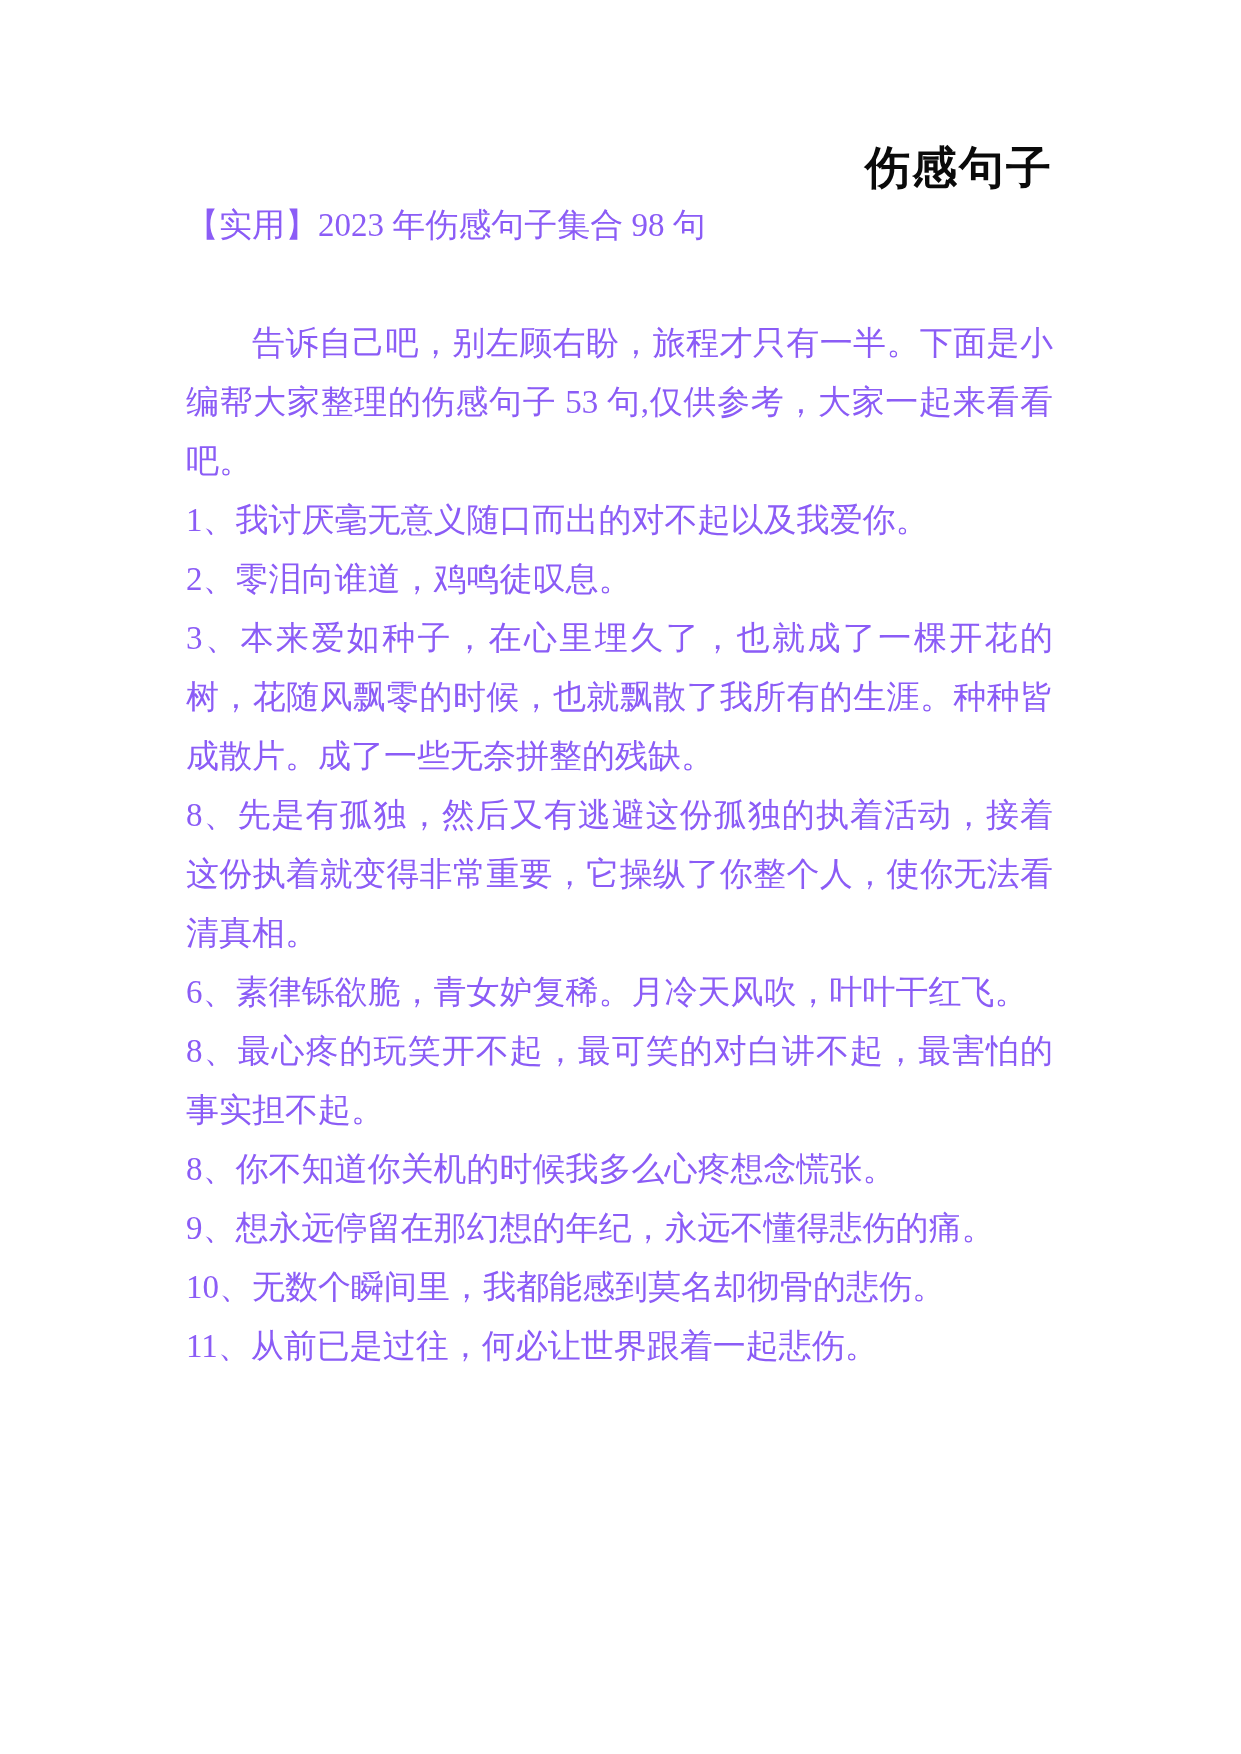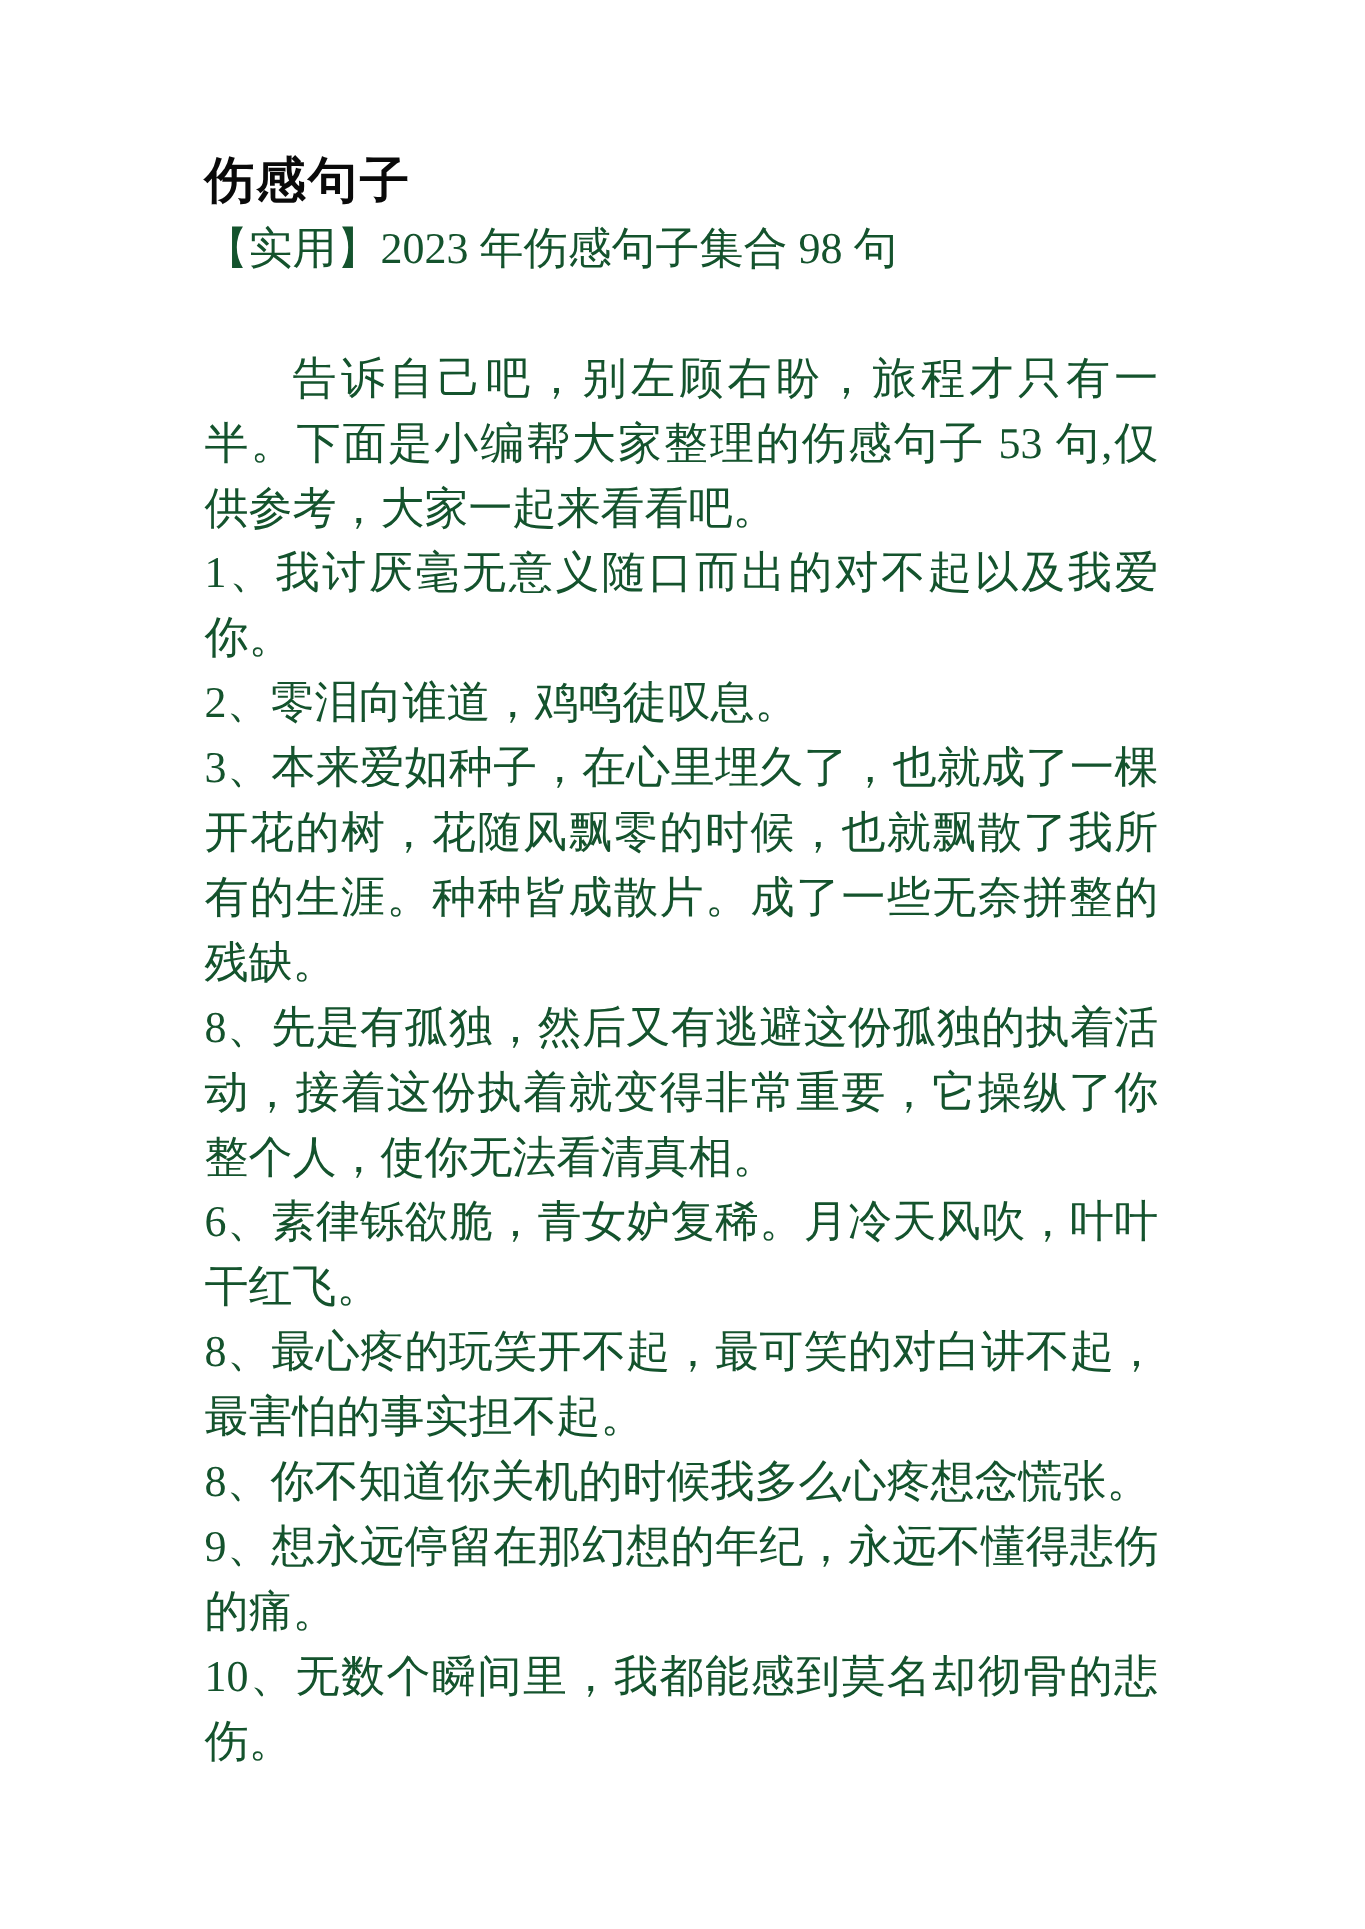--- a/index.html
+++ b/index.html
@@ -16,42 +16,41 @@
   }
   .page {
     box-sizing: border-box;
     width: 1241px;
     height: 1754px;
     padding: 0 188px 0 186px;
     background: #ffffff;
   }
   .doc-title {
     margin: 140px 0 0 0;
-    text-align: left;
+    text-align: right;
     font-size: 45px;
     font-weight: 700;
     line-height: 1.25;
     letter-spacing: 2px;
     color: #0a0a0a;
-    font-family: Liberation Mono, monospace;
   }
   .doc-subtitle {
     margin: 88px 0 0 0;
     font-size: 34px;
     font-weight: 400;
     line-height: 59px;
     color: #1a1a1a;
   }
   .body-text {
     margin: 0;
-    font-size: 40px;
+    font-size: 33px;
     line-height: 59px;
     text-align: justify;
     text-justify: inter-character;
-    color: #14532d;
+    color: #8b5cf6;
   }
   .doc-intro {
     margin-top: 59px;
     text-indent: 2em;
   }
 </style>
 </head>
 <body>
 
 <div class="page">
@@ -64,14 +63,15 @@
 
   <p class="body-text">1、我讨厌毫无意义随口而出的对不起以及我爱你。</p>
   <p class="body-text">2、零泪向谁道，鸡鸣徒叹息。</p>
   <p class="body-text">3、本来爱如种子，在心里埋久了，也就成了一棵开花的树，花随风飘零的时候，也就飘散了我所有的生涯。种种皆成散片。成了一些无奈拼整的残缺。</p>
   <p class="body-text">8、先是有孤独，然后又有逃避这份孤独的执着活动，接着这份执着就变得非常重要，它操纵了你整个人，使你无法看清真相。</p>
   <p class="body-text">6、素律铄欲脆，青女妒复稀。月冷天风吹，叶叶干红飞。</p>
   <p class="body-text">8、最心疼的玩笑开不起，最可笑的对白讲不起，最害怕的事实担不起。</p>
   <p class="body-text">8、你不知道你关机的时候我多么心疼想念慌张。</p>
   <p class="body-text">9、想永远停留在那幻想的年纪，永远不懂得悲伤的痛。</p>
   <p class="body-text">10、无数个瞬间里，我都能感到莫名却彻骨的悲伤。</p>
+  <p class="body-text">11、从前已是过往，何必让世界跟着一起悲伤。</p>
 
 </div>
 
 </body></html>

